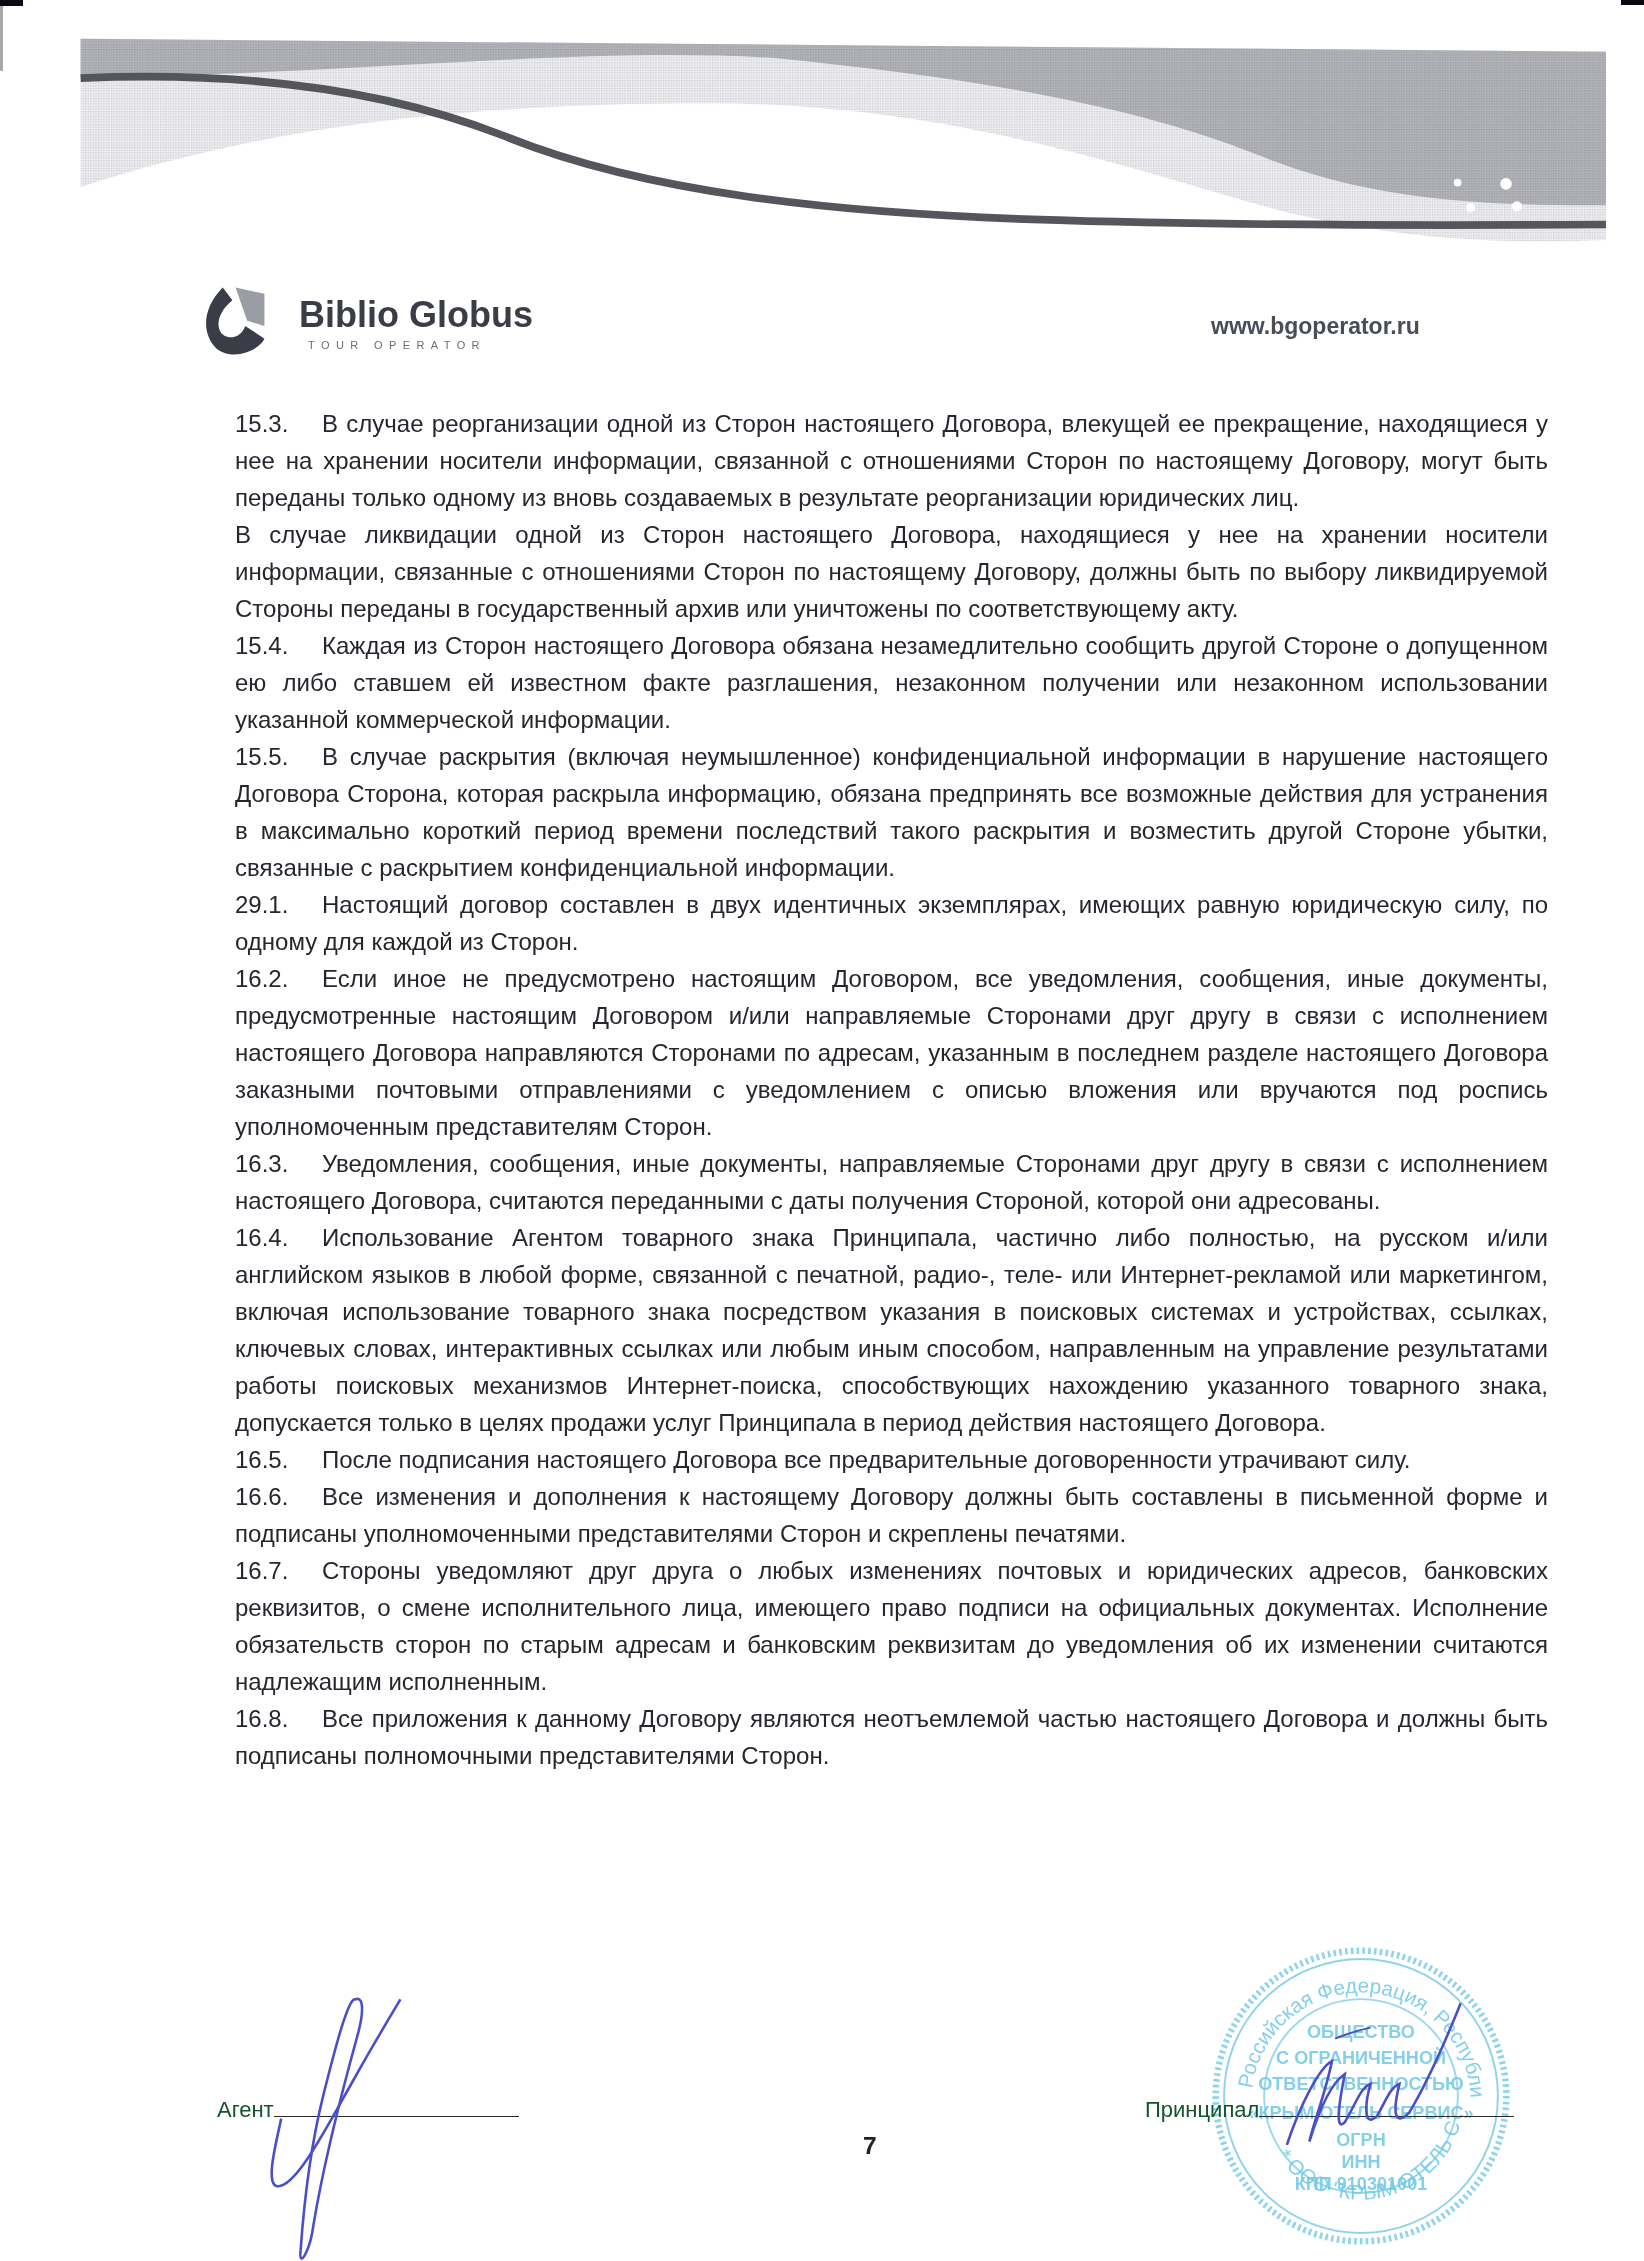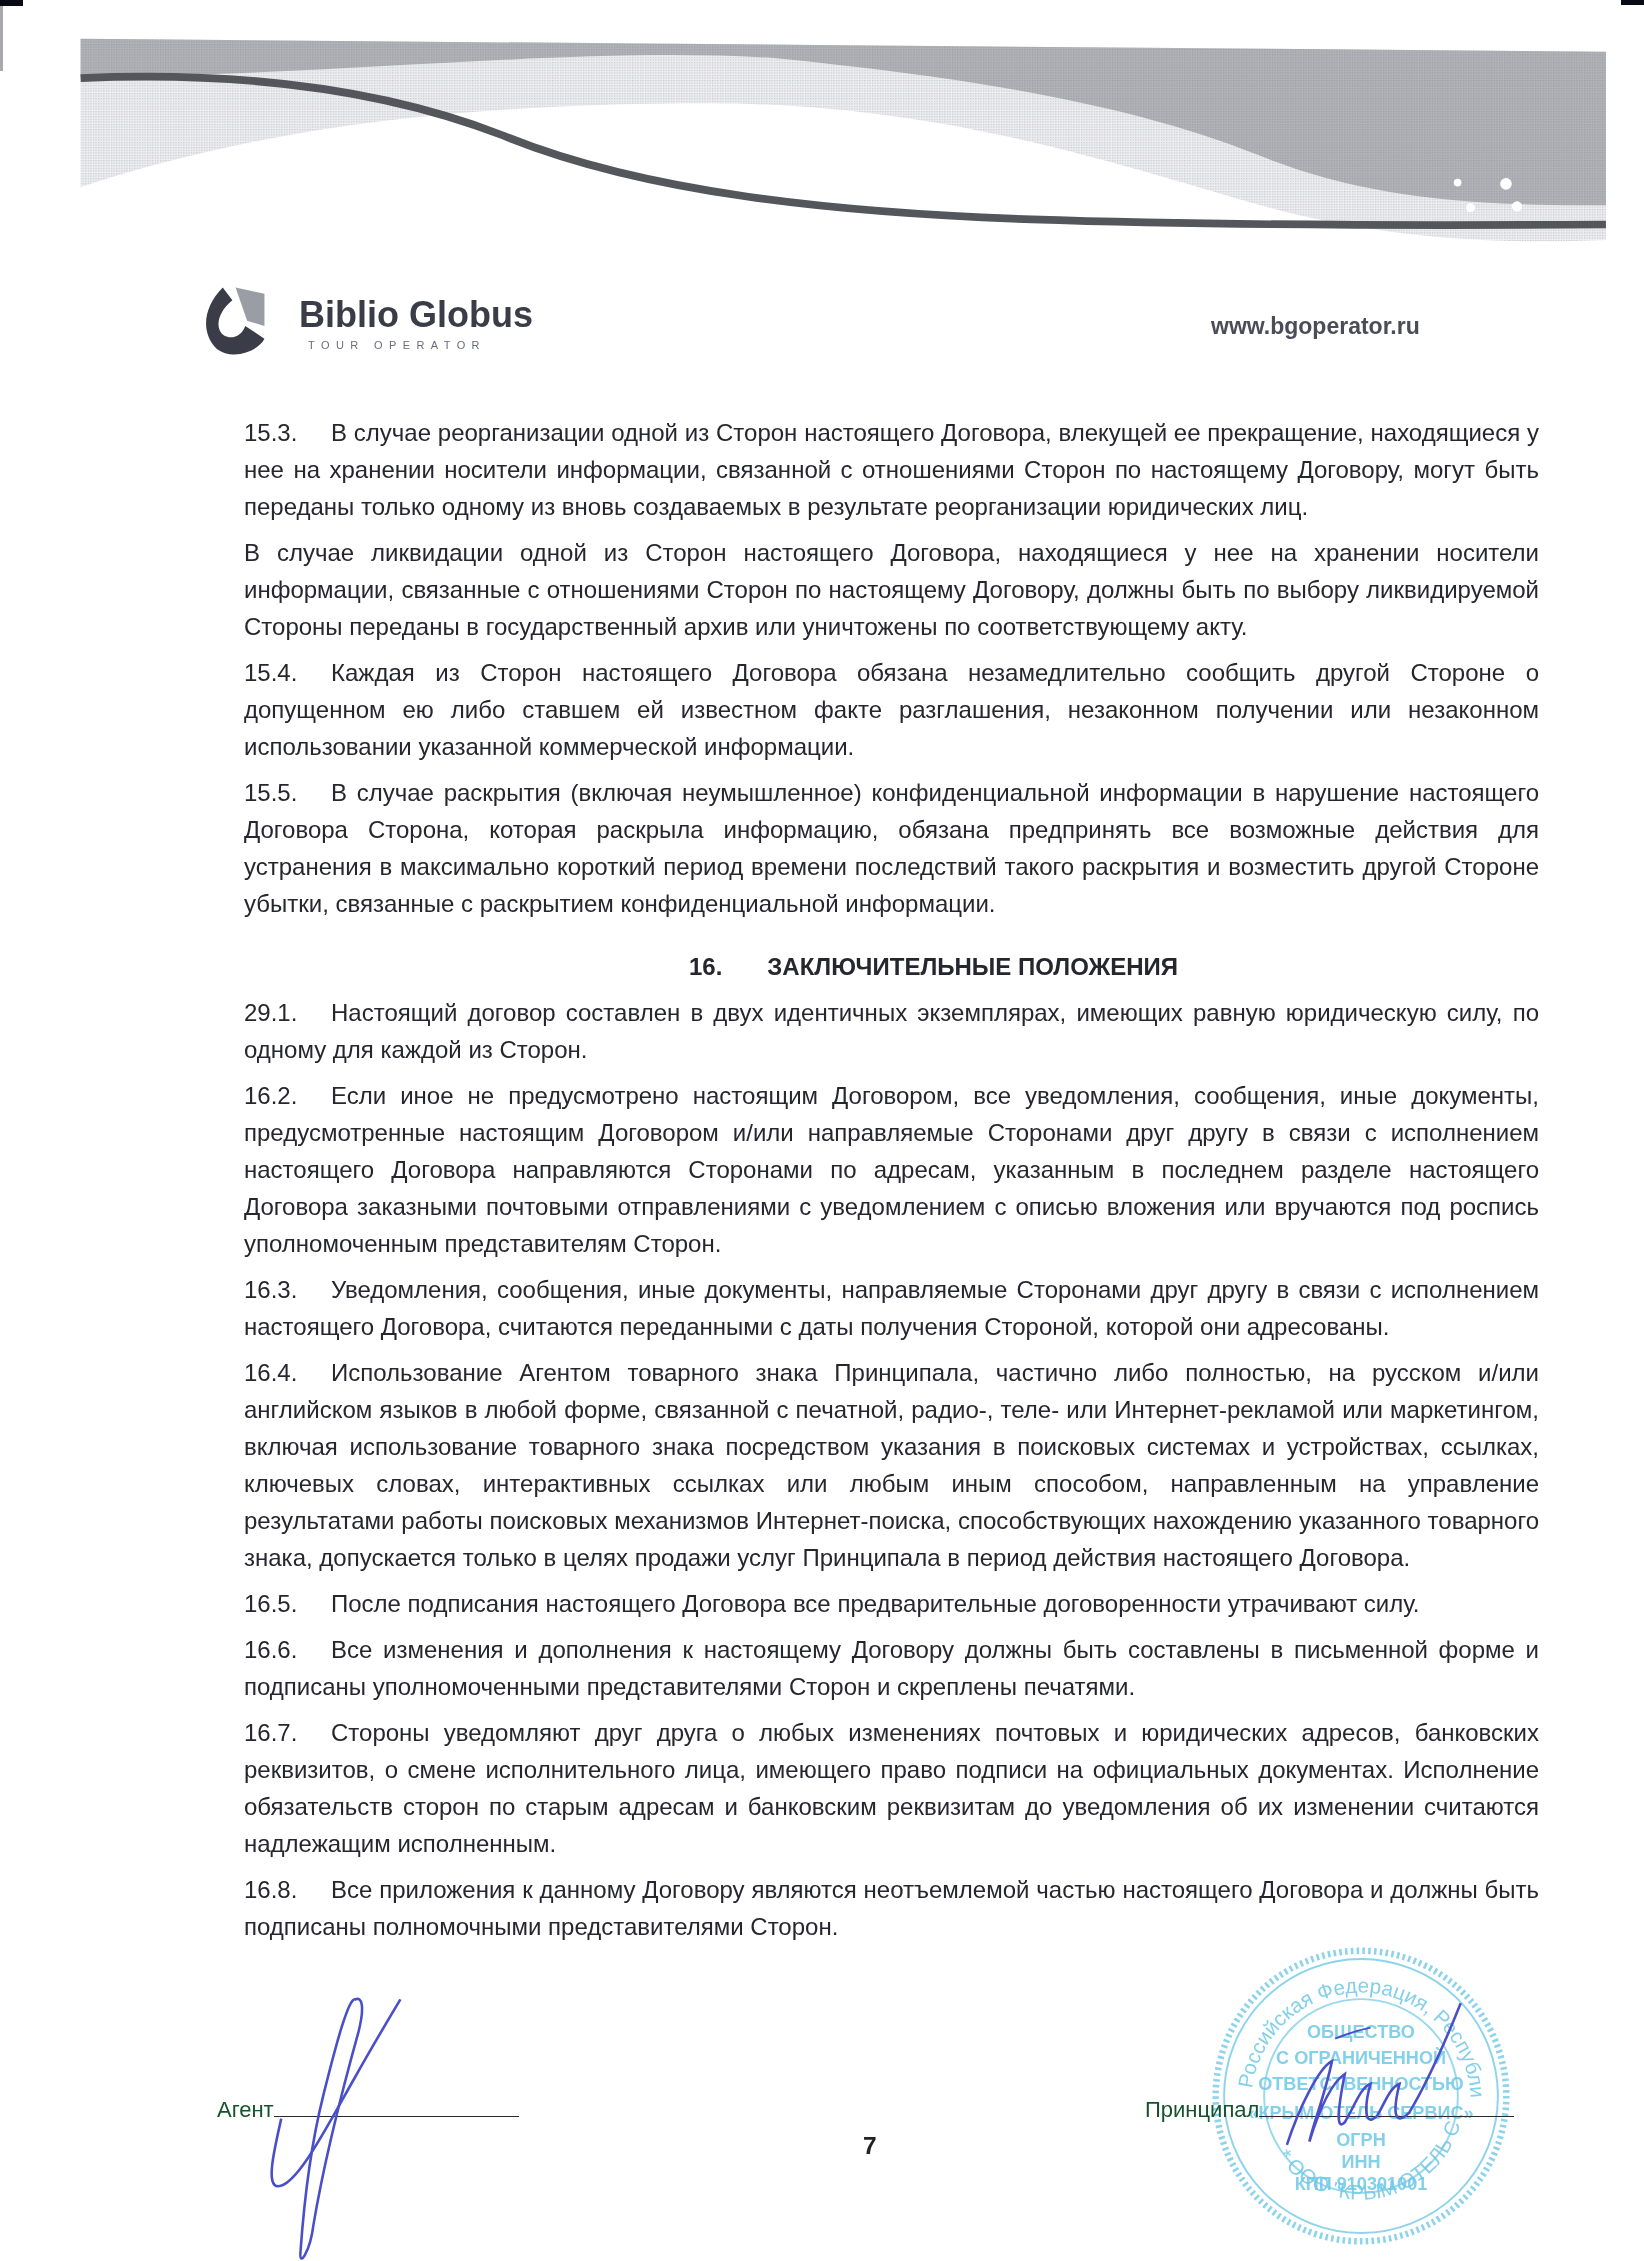--- a/index.html
+++ b/index.html
@@ -21,21 +21,21 @@
     font-size: 11px; letter-spacing: 6.4px; color: #6a6d78;
   }
   .website {
     position: absolute; left: 1211px; top: 313px;
     font-size: 23px; font-weight: bold; color: #4a4d58;
   }
   .content {
     position: absolute; left: 235px; top: 405px; width: 1313px;
     font-size: 24px; line-height: 37px;
   }
-  .para { text-align: justify; margin: 9px; }
+  .para { text-align: justify; margin: 0; }
   .para .num { display: inline-block; min-width: 87px; }
   .heading {
     text-align: center; font-weight: bold; margin: 26px 0 0 0;
     font-size: 24px; line-height: 37px; padding-left: 84px;
   }
   .heading .hnum { margin-right: 45px; }
   .sig-block { position: absolute; font-size: 22px; color: #14532d; }
   .sig-line { display: inline-block; border-bottom: 1.9px solid #2a2a2a; vertical-align: baseline; }
   .page-number { position: absolute; left: 863px; top: 2132px; font-size: 24.5px; font-weight: bold; color: #222; }
   .stamp { position: absolute; left: 1206px; top: 1941px; width: 310px; height: 310px; }
@@ -98,23 +98,20 @@
   <p class="para">
     <span>В случае ликвидации одной из Сторон настоящего Договора, находящиеся у нее на хранении носители информации, связанные с отношениями Сторон по настоящему Договору, должны быть по выбору ликвидируемой Стороны переданы в государственный архив или уничтожены по соответствующему акту.</span>
   </p>
   <p class="para">
     <span class="num">15.4.</span><span>Каждая из Сторон настоящего Договора обязана незамедлительно сообщить другой Стороне о допущенном ею либо ставшем ей известном факте разглашения, незаконном получении или незаконном использовании указанной коммерческой информации.</span>
   </p>
   <p class="para">
     <span class="num">15.5.</span><span>В случае раскрытия (включая неумышленное) конфиденциальной информации в нарушение настоящего Договора Сторона, которая раскрыла информацию, обязана предпринять все возможные действия для устранения в максимально короткий период времени последствий такого раскрытия и возместить другой Стороне убытки, связанные с раскрытием конфиденциальной информации.</span>
   </p>
 
-  <div class="heading">
-    <span class="hnum">16.</span><span>ЗАКЛЮЧИТЕЛЬНЫЕ ПОЛОЖЕНИЯ</span>
-  </div>
 
   <p class="para">
     <span class="num">29.1.</span><span>Настоящий договор составлен в двух идентичных экземплярах, имеющих равную юридическую силу, по одному для каждой из Сторон.</span>
   </p>
   <p class="para">
     <span class="num">16.2.</span><span>Если иное не предусмотрено настоящим Договором, все уведомления, сообщения, иные документы, предусмотренные настоящим Договором и/или направляемые Сторонами друг другу в связи с исполнением настоящего Договора направляются Сторонами по адресам, указанным в последнем разделе настоящего Договора заказными почтовыми отправлениями с уведомлением с описью вложения или вручаются под роспись уполномоченным представителям Сторон.</span>
   </p>
   <p class="para">
     <span class="num">16.3.</span><span>Уведомления, сообщения, иные документы, направляемые Сторонами друг другу в связи с исполнением настоящего Договора, считаются переданными с даты получения Стороной, которой они адресованы.</span>
   </p>

